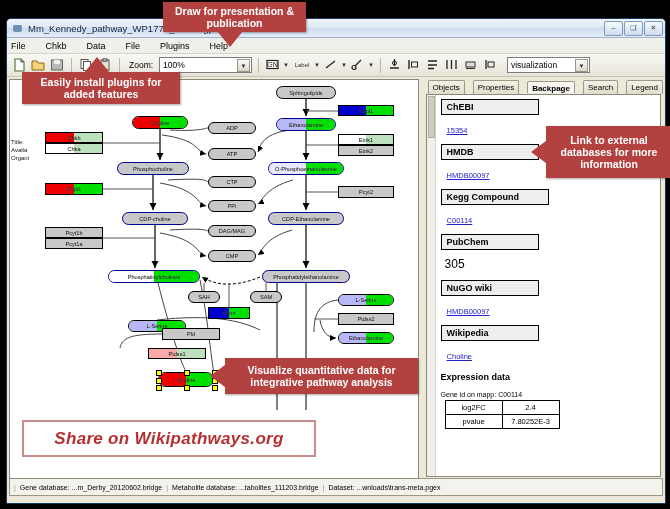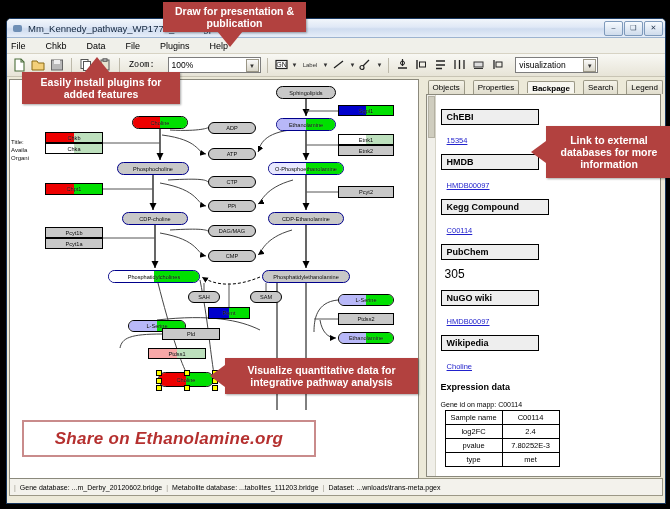--- a/index.html
+++ b/index.html
@@ -22,21 +22,21 @@
 
   
   .menubar{height:15px;background:#f0f0ea;border-bottom:1px solid #d7d3c4;display:flex;align-items:center;padding-left:4px;gap:20px;}
   .menubar span{font-size:9px;color:#000;}
 
   
   .toolbar{height:22px;background:linear-gradient(180deg,#f8f8f4,#e7e4d7);border-bottom:1px solid #c8c4b4;
            display:flex;align-items:center;padding-left:4px;gap:3px;position:relative;}
   .tbtn{width:16px;height:16px;position:relative;display:inline-block;}
   .tsep{width:1px;height:15px;background:#bdb9aa;margin:0 3px;}
-  .zoomlbl{font-size:8.5px;color:#000;margin-left:3px;margin-right:10px;font-family:Liberation Mono, monospace;}
+  .zoomlbl{font-size:8.5px;color:#000;margin-left:3px;margin-right:3px;}
   .combo{height:14px;border:1px solid #7d7d7d;background:#fff;font-size:8.5px;
          display:flex;align-items:center;padding-left:3px;position:relative;color:#000;}
   .combo .arrow{position:absolute;right:1px;top:1px;width:11px;height:11px;
         background:linear-gradient(180deg,#fafafa,#d9d6c9);border:1px solid #9a9686;
         display:flex;align-items:center;justify-content:center;font-size:6px;color:#333;}
   .combo-zoom{width:88px;align-items:center;}
   .combo-vis{width:78px;}
   .dropmini{font-size:6px;color:#333;margin-left:-1px;}
 
   
@@ -49,21 +49,21 @@
 
   
   .tabs{display:flex;align-items:center;height:15px;padding-left:6px;gap:8px;}
   .tab{font-size:8px;padding:2px 4px 2px 4px;border:1px solid #9b9886;border-bottom:none;
        background:linear-gradient(180deg,#f4f2e8,#e0ddcd);color:#000;border-radius:2px 2px 0 0;}
   .tab.active{background:#f7f6f0;font-weight:bold;padding-bottom:0;}
   .sidepanel{border:1px solid #8b897c;background:#fff;height:381px;margin-left:4px;margin-right:2px;
              position:relative;overflow:hidden;}
   .sidescroll{position:absolute;left:0;top:0;width:8px;height:100%;background:#f0efe9;border-right:1px solid #d6d4c8;}
   .sidescroll:before{content:"";position:absolute;left:1px;top:1px;width:5px;height:40px;background:#cfcdbf;border:1px solid #b3b0a2;}
-  .sideinner{padding:14px 6px 0 14px;}
+  .sideinner{padding:4px 6px 0 14px;}
 
   .dbhead{border:1px solid #000;background:#eeeeee;font-size:9px;font-weight:bold;
           padding:2px 5px;width:86px;margin-bottom:4px;color:#000;}
   .dblink{font-size:7.5px;color:#2222cc;text-decoration:underline;margin:0 0 9px 6px;display:inline-block;}
   .dbplain{font-size:12px;color:#000;margin:0 0 9px 4px;display:inline-block;}
   .exprhead{font-size:9px;font-weight:bold;color:#000;margin:2px 0 9px 0;}
   .geneid{font-size:7px;color:#000;margin-bottom:2px;}
   table.expr{border-collapse:collapse;margin-left:4px;}
   table.expr td{border:1px solid #000;font-size:7.5px;text-align:center;padding:2px 4px;
                 min-width:48px;color:#000;}
@@ -482,35 +482,27 @@
           <a class="dblink">HMDB00097</a>
 
           <div class="dbhead">Wikipedia</div>
           <a class="dblink">Choline</a>
 
           <div class="exprhead">Expression data</div>
           <div class="geneid">Gene id on mapp: C00114</div>
 
           <table class="expr">
             <tbody>
-                <tr>
-              <td>Sample name</td>
-              <td>C00114</td>
-            </tr>
             <tr>
               <td>log2FC</td>
               <td>2.4</td>
             </tr>
             <tr>
               <td>pvalue</td>
               <td>7.80252E-3</td>
-            </tr>
-            <tr>
-              <td>type</td>
-              <td>met</td>
             </tr>
           </tbody>
             </table>
         </div>
       </div>
     </div>
   </div>
 
   <div class="statusbar">
     <span class="stsep">|</span>
@@ -527,13 +519,13 @@
 
 <div class="callout" style="left:22px;top:72px;width:150px;height:32px;font-size:10.5px;padding:0 4px;">Easily install plugins for added features</div>
 <div class="arrow-up" style="left:84px;top:57px;"></div>
 
 <div class="callout" style="left:546px;top:126px;width:118px;height:52px;font-size:10.5px;padding:0 4px;">Link  to external databases  for more information</div>
 <div class="arrow-left" style="left:531px;top:141px;"></div>
 
 <div class="callout" style="left:225px;top:358px;width:185px;height:36px;font-size:10.5px;padding:0 4px;">Visualize quantitative data  for integrative pathway analysis</div>
 <div class="arrow-left" style="left:210px;top:365px;"></div>
 
-<div class="sharebox" style="left:22px;top:420px;width:290px;height:33px;">Share on Ethanolamine.org</div>
+<div class="sharebox" style="left:22px;top:420px;width:290px;height:33px;">Share on Wikipathways.org</div>
 
 </body></html>

